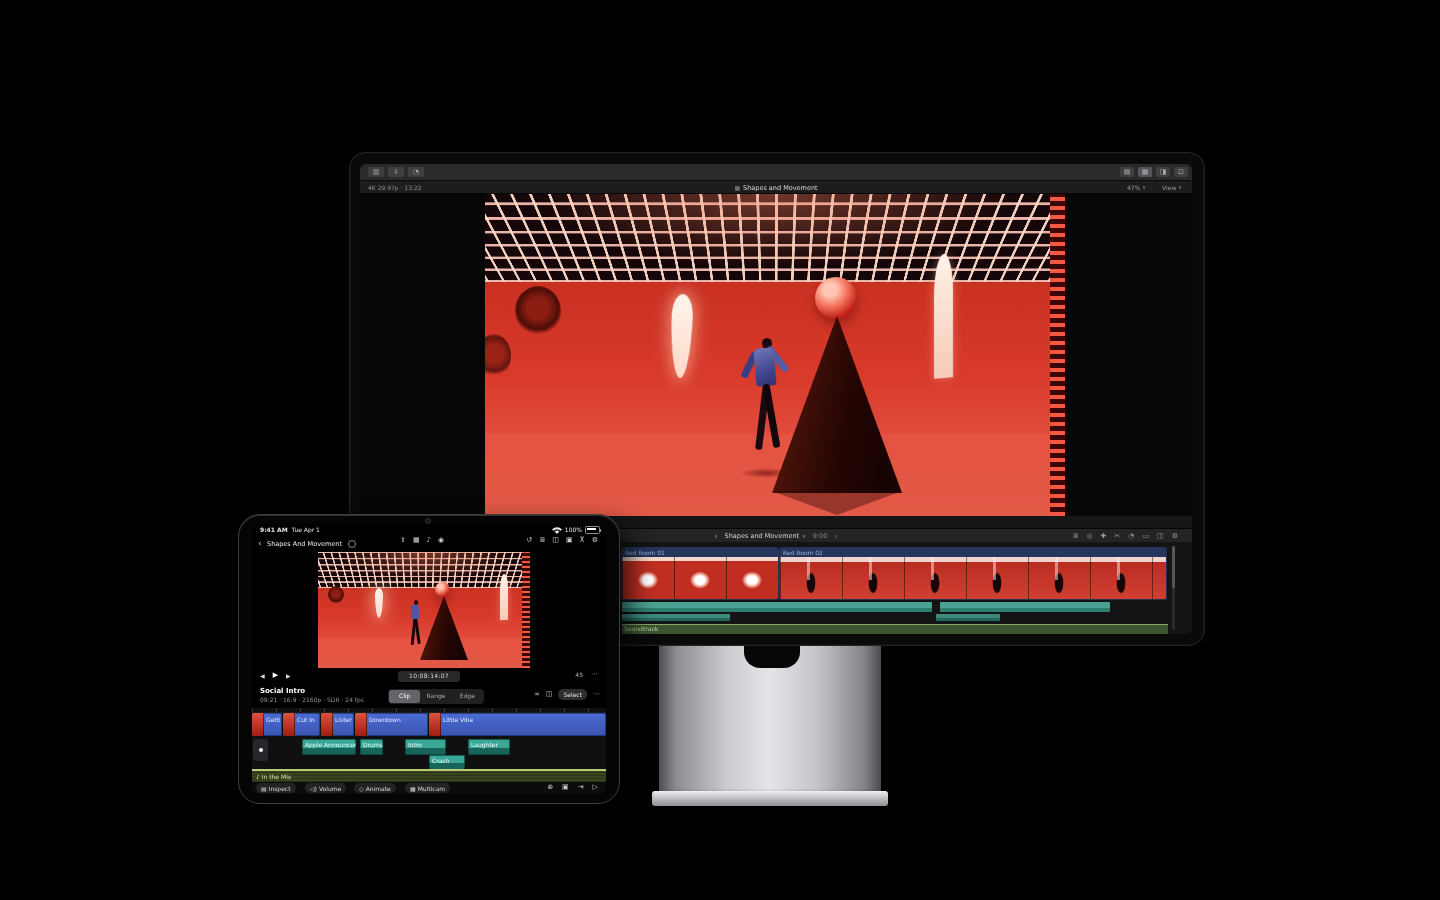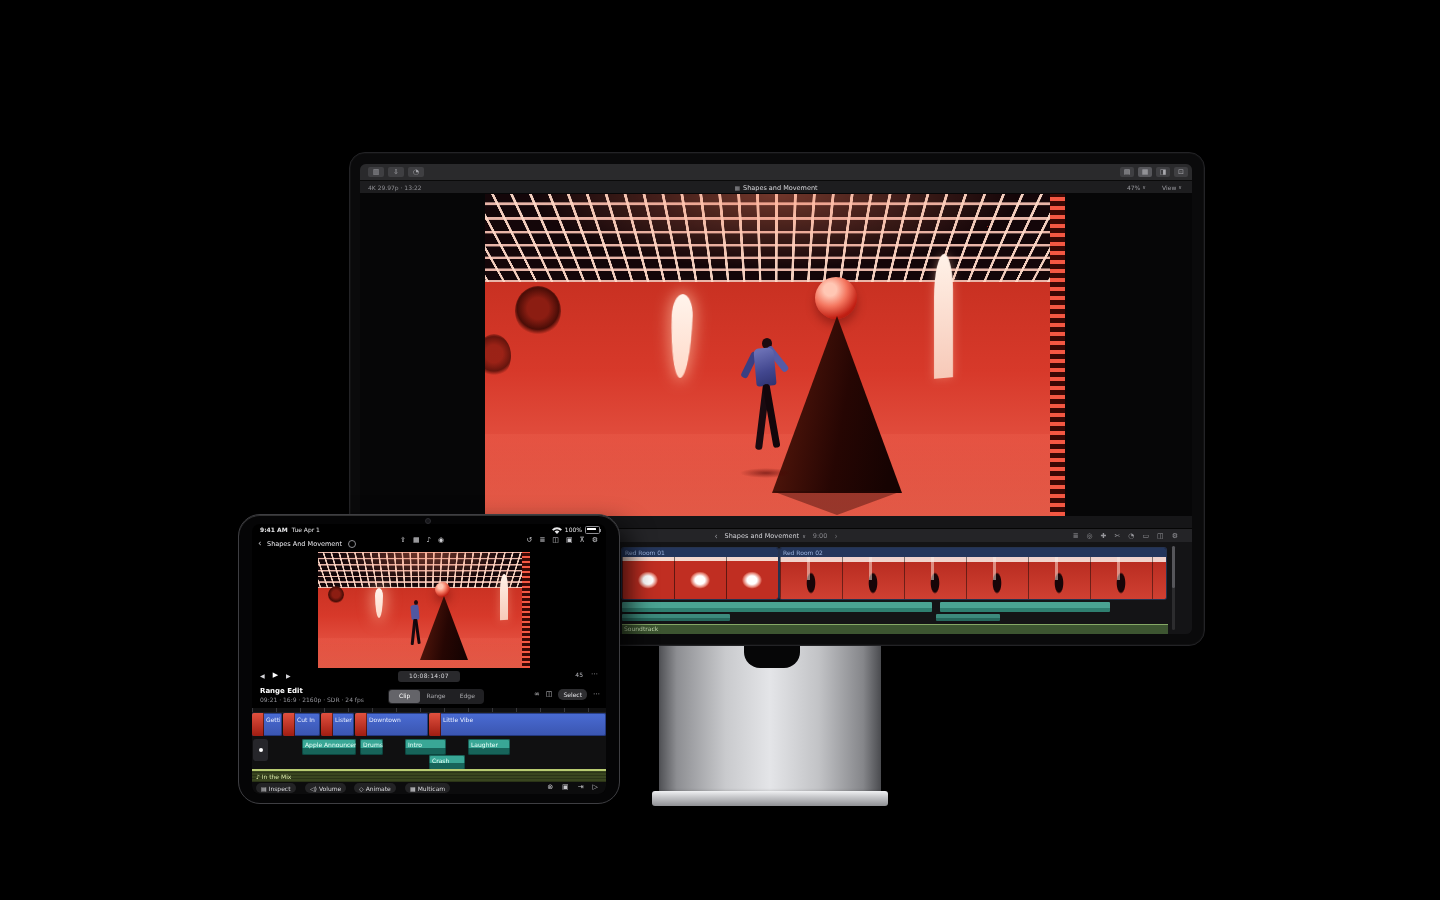--- a/index.html
+++ b/index.html
@@ -283,21 +283,21 @@
         <span class="t6">▶</span>
       </div>
       <div class="abs flex t6" style="left:146px;top:2.5px;width:62px;height:11px;background:#29292c;border-radius:3px;justify-content:center;color:#d8d8dc;letter-spacing:.3px;">10:08:14:07</div>
       <div class="abs flex" style="right:8px;top:3px;gap:8px;color:#b8b8bd;">
         <span class="t6">45</span>
         <span class="t7">⋯</span>
       </div>
     </div>
 
     <div class="abs" style="left:0;top:160px;width:354px;height:24px;">
-      <div class="abs" style="left:8px;top:3px;font-size:7px;font-weight:bold;color:#fff;">Range Edit</div>
+      <div class="abs" style="left:8px;top:3px;font-size:7px;font-weight:bold;color:#fff;">Social Intro</div>
       <div class="abs t6" style="left:8px;top:13px;color:#94949a;">09:21 · 16:9 · 2160p · SDR · 24 fps</div>
       <div class="abs seg" style="left:136px;top:5px;width:94px;height:13px;">
         <span class="on">Clip</span>
         <span>Range</span>
         <span>Edge</span>
       </div>
       <div class="abs flex" style="right:6px;top:5px;gap:6px;">
         <span class="t7" style="color:#c9c9cd;">∞</span>
         <span class="t7" style="color:#c9c9cd;">◫</span>
         <span class="flex t6" style="height:11px;padding:0 5px;background:#2e2e31;border-radius:5px;color:#e2e2e6;">Select</span>

